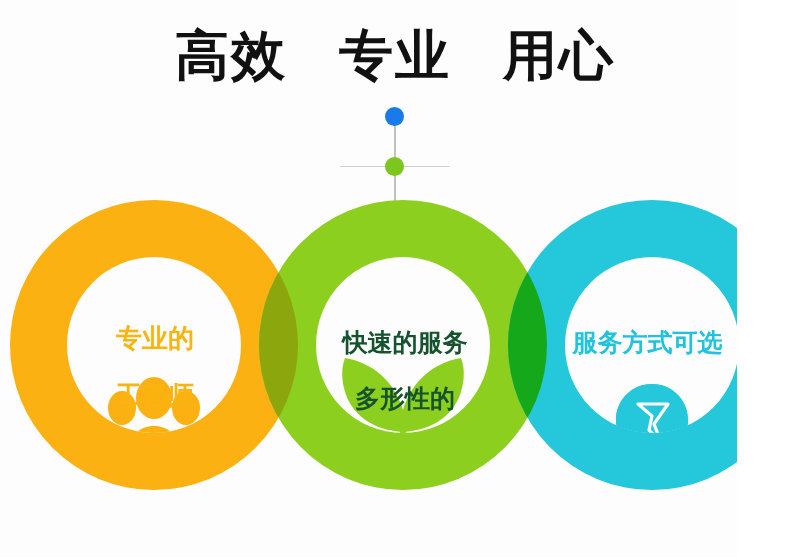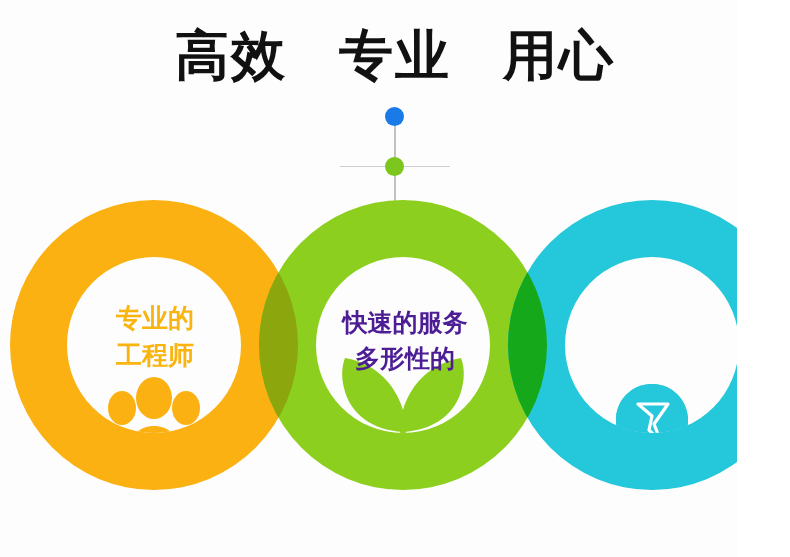--- a/index.html
+++ b/index.html
@@ -84,31 +84,31 @@
 
   
   .ring-text {
     position: absolute;
     text-align: center;
     font-weight: 700;
     line-height: 1.42;
     white-space: nowrap;
     pointer-events: none;
   }
-  .ring-text .tl { display: block; }
+  .ring-text .tl { display: block; margin-top: 20px; }
 
   #text-1 {
     left: 60px;  top: 300px; width: 190px;
     font-size: 26px;
     color: #f9b40f;
   }
   #text-2 {
     left: 305px; top: 305px; width: 200px;
     font-size: 25px;
-    color: #4c1d95;
+    color: #14532d;
   }
   #text-3 {
     left: 540px; top: 305px; width: 215px;
     font-size: 25px;
     color: #1ec3de;
   }
 </style>
 </head>
 <body>
 
@@ -231,15 +231,16 @@
     <span class="tl">专业的</span>
     <span class="tl">工程师</span>
   </div>
 
   <div class="ring-text" id="text-2">
     <span class="tl">快速的服务</span>
     <span class="tl">多形性的</span>
   </div>
 
   <div class="ring-text" id="text-3">
+    <span class="tl">服务方式可选</span>
   </div>
 
 </div>
 
 </body></html>

